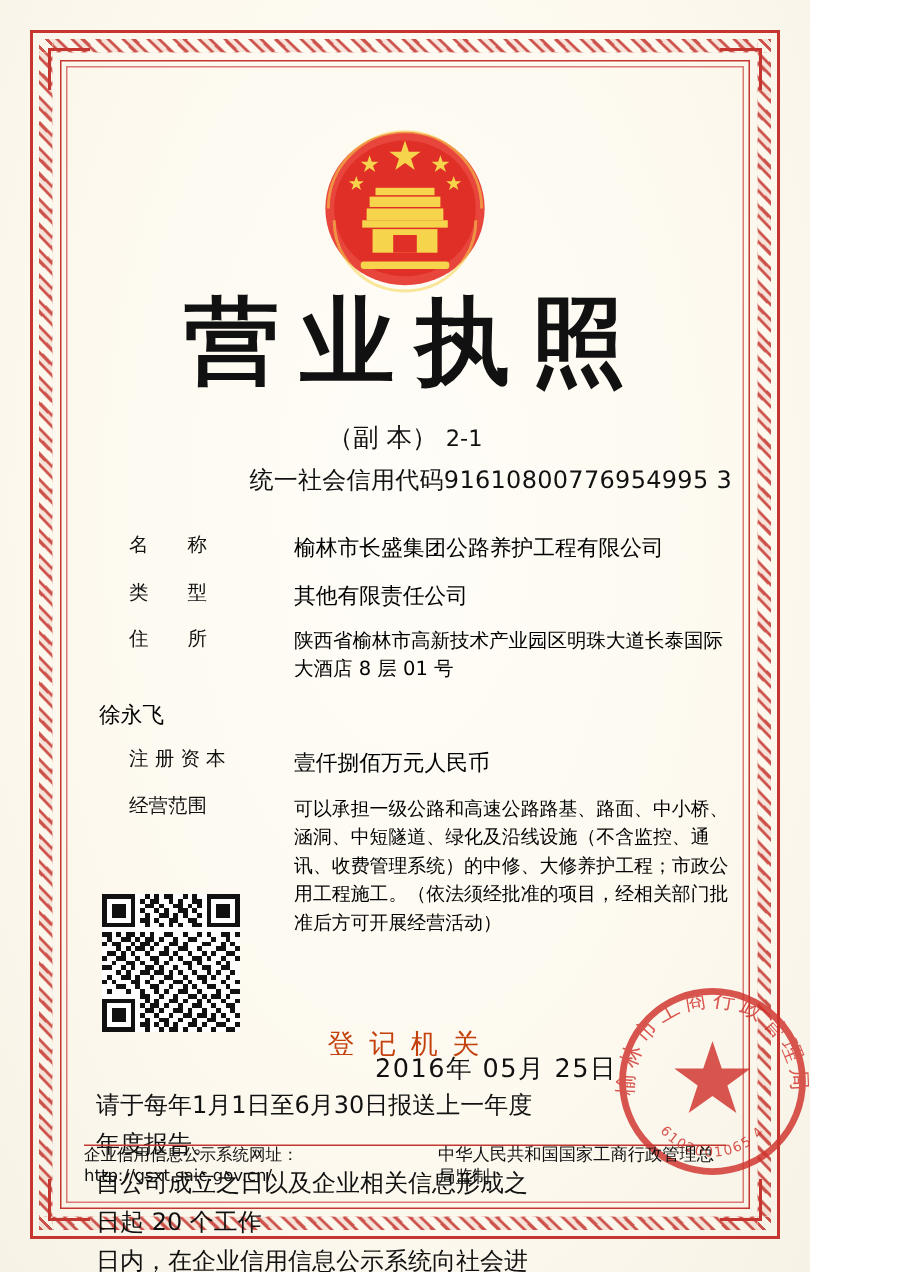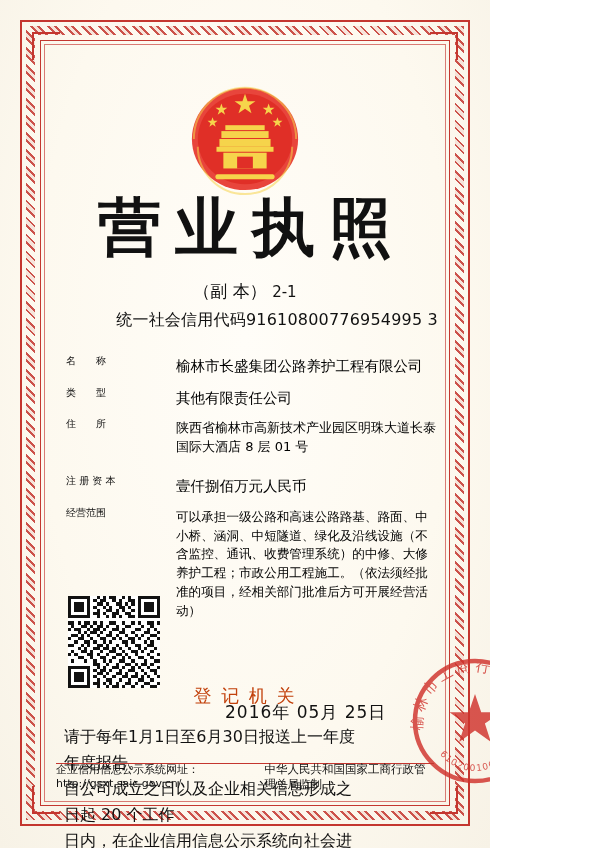--- a/index.html
+++ b/index.html
@@ -5,21 +5,21 @@
   html, body {
     margin: 0;
     padding: 0;
     background: #ffffff;
   }
   body {
     font-family: "Liberation Sans", sans-serif;
   }
   #page {
     position: relative;
-    width: 490px;
+    width: 540px;
     height: 848px;
     background: #fdfcf7;
     overflow: hidden;
   }
   
   .paper {
     position: absolute;
     inset: 0;
     background:
       radial-gradient(ellipse at 50% 40%, #fffdf8 0%, #fdf9ef 60%, #f7f2e6 100%);
@@ -122,27 +122,28 @@
     right: 4px;
   }
   .row {
     display: flex;
     align-items: flex-start;
     margin-bottom: 9px;
   }
   .row .label {
     width: 110px;
     flex: 0 0 110px;
-    font-size: 10px;
+    font-size: 13px;
     color: #111;
     font-family: "DejaVu Sans", "Liberation Sans", sans-serif;
     display: flex;
     justify-content: space-between;
     letter-spacing: 0;
     white-space: nowrap;
+    margin-left: 20px;
   }
   .row .label.wide {
     letter-spacing: 0;
   }
   .row .value {
     flex: 1;
     font-size: 13px;
     color: #000000;
     font-family: "DejaVu Sans", "Liberation Sans", sans-serif;
     line-height: 1.42;
@@ -291,20 +292,21 @@
       </div>
       <div class="row">
         <div class="label">类　　型</div>
         <div class="value big">其他有限责任公司</div>
       </div>
       <div class="row">
         <div class="label">住　　所</div>
         <div class="value">陕西省榆林市高新技术产业园区明珠大道长泰国际大酒店 8 层 01 号</div>
       </div>
       <div class="row">
+        <div class="value big">徐永飞</div>
       </div>
       <div class="row">
         <div class="label">注 册 资 本</div>
         <div class="value big">壹仟捌佰万元人民币</div>
       </div>
       <div class="row scope">
         <div class="label">经营范围</div>
         <div class="value">可以承担一级公路和高速公路路基、路面、中小桥、涵洞、中短隧道、绿化及沿线设施（不含监控、通讯、收费管理系统）的中修、大修养护工程；市政公用工程施工。（依法须经批准的项目，经相关部门批准后方可开展经营活动）</div>
       </div>
     </div>

